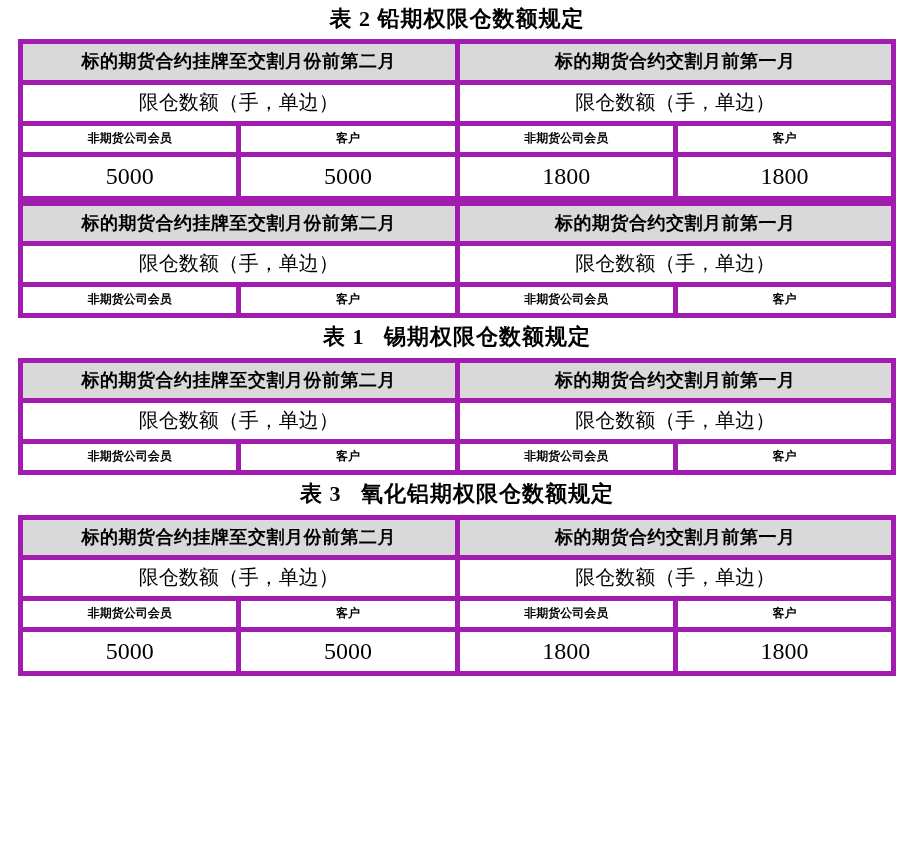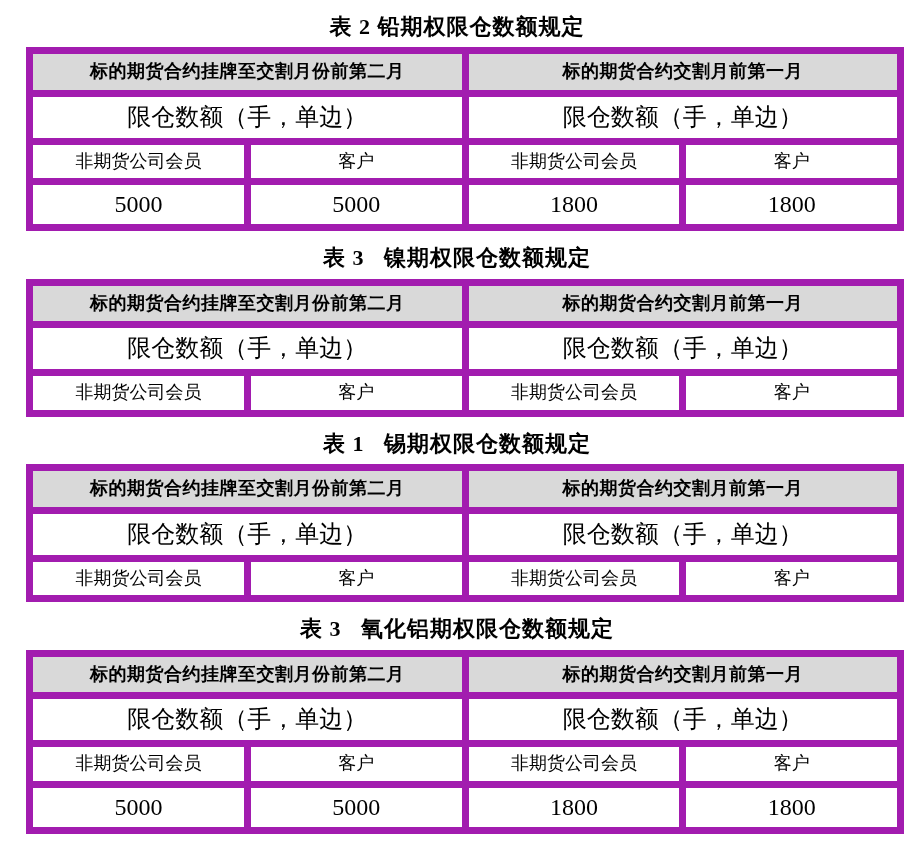--- a/index.html
+++ b/index.html
@@ -15,60 +15,61 @@
     overflow: hidden;
   }
   .page {
     width: 914px;
     height: 841px;
     position: relative;
     box-sizing: border-box;
     padding: 0 18px;
   }
   .table-block {
-    margin: 8px;
+    margin: 0;
   }
   .table-title {
     text-align: center;
     font-size: 22px;
     font-weight: bold;
     letter-spacing: 1px;
     line-height: 1.2;
     padding: 6px 0 7px 0;
     white-space: pre;
   }
   table.limit-table {
     width: 878px;
     border-collapse: collapse;
     table-layout: fixed;
     margin: 0 auto;
   }
   table.limit-table td {
-    border: 7px solid #a21caf;
+    border: 5px solid #a21caf;
     text-align: center;
     vertical-align: middle;
     font-size: 18px;
     line-height: 1.25;
     padding: 4px 2px 5px 2px;
     white-space: nowrap;
   }
   table.limit-table tr.header-row td {
     background: #d9d9d9;
     font-weight: bold;
     font-size: 18px;
     letter-spacing: 0.5px;
     padding: 6px 2px 7px 2px;
   }
   table.limit-table tr.sub-row td {
-    font-size: 24px;
+    font-size: 20px;
     padding: 5px 2px 6px 2px;
   }
   table.limit-table tr.role-row td {
-    font-size: 18px;
+    font-size: 12px;
     padding: 5px 2px 6px 2px;
+    font-weight: bold;
   }
   table.limit-table tr.value-row td {
     font-size: 24px;
     padding: 4px 2px 5px 2px;
   }
 </style>
 </head>
 <body>
 
 <div class="page">
@@ -101,21 +102,20 @@
           <td>5000</td>
           <td>5000</td>
           <td>1800</td>
           <td>1800</td>
         </tr>
       </tbody>
     </table>
   </div>
 
   <div class="table-block">
-    <div class="table-title">表 3   镍期权限仓数额规定</div>
     <table class="limit-table">
       <colgroup>
         <col style="width:25%">
           <col style="width:25%">
           <col style="width:25%">
           <col style="width:25%">
       </colgroup>
       <tbody>
         <tr class="header-row">
           <td colspan="2">标的期货合约挂牌至交割月份前第二月</td>

